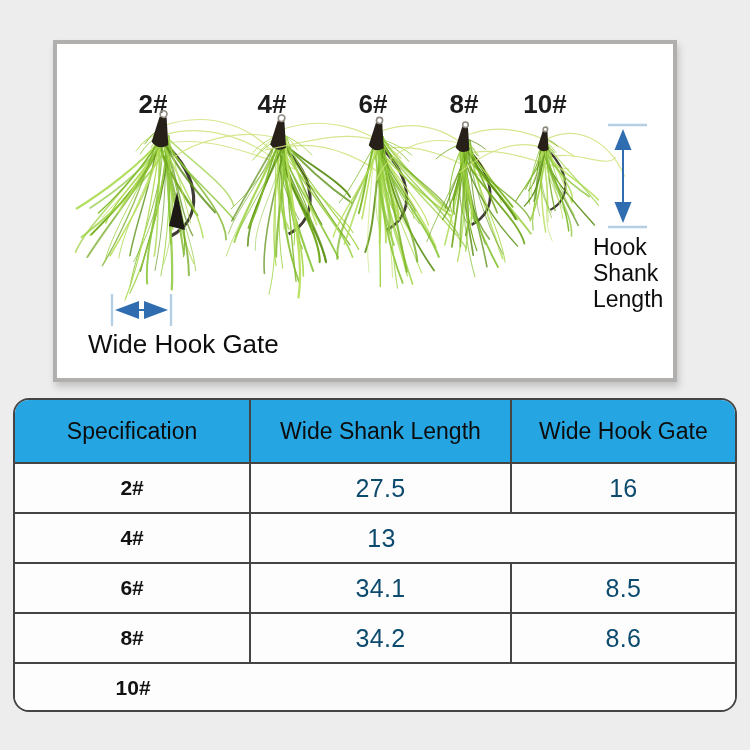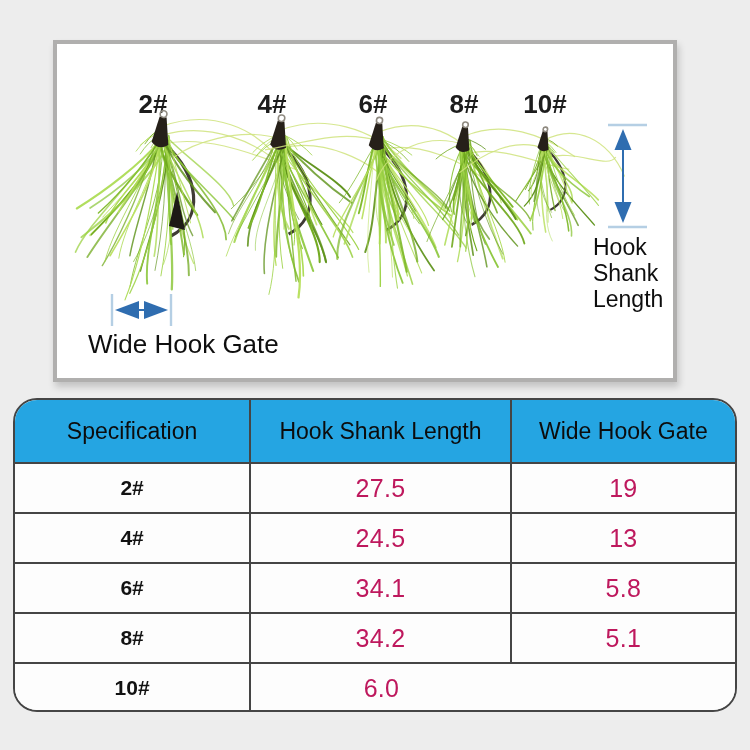--- a/index.html
+++ b/index.html
@@ -17,31 +17,31 @@
   .size-label{font-family:"Liberation Sans",sans-serif;font-weight:bold;font-size:26px;fill:#1c1c1c;text-anchor:middle;}
   .ann{font-family:"Liberation Sans",sans-serif;font-size:23px;fill:#0e0e0e;}
   .ann.gate{font-size:26px;}
   .cap{stroke:var(--arrow-cap);stroke-width:2.4px;}
   .shaft{stroke:var(--arrow);stroke-width:2px;}
   .ah{fill:var(--arrow);}
 
   
   .spec-table{
     position:absolute;left:13px;top:398px;width:724px;height:314px;
-    background:#fdfdfd;border:2px solid var(--tborder);border-radius:24px;
+    background:#fdfdfd;border:2px solid var(--tborder);border-radius:16px;
     overflow:hidden;box-sizing:border-box;
   }
   .trow{display:grid;grid-template-columns:32.8% 36.2% 31%;}
   .thead{height:62px;background:var(--header-bg);}
   .tr{height:50px;border-top:2px solid var(--tborder);box-sizing:border-box;background:#fdfdfd;}
   .th,.td{display:flex;align-items:center;justify-content:center;box-sizing:border-box;}
   .th{font-size:23px;color:#0c0c0c;}
   .th:not(:last-child),.td:not(:last-child){border-right:2px solid var(--tborder);}
   .td.spec{font-weight:bold;font-size:21px;color:#121212;}
-  .td.num{font-size:25px;font-weight:300;color:#be185d;letter-spacing:0.3px;}
+  .td.num{font-size:25px;font-weight:300;color:#0c4a6e;letter-spacing:0.3px;}
 </style>
 </head>
 <body>
 
 <div class="stage">
 
   <div class="photo-panel">
     <svg id="diagramSvg" width="616" height="334" viewBox="0 0 616 334">
       <g id="flies">
           <g>
@@ -343,44 +343,42 @@
       <text class="ann" x="536" y="211">Hook</text>
       <text class="ann" x="536" y="237">Shank</text>
       <text class="ann" x="536" y="263">Length</text>
       <text class="ann gate" x="31" y="309">Wide Hook Gate</text>
     </svg>
   </div>
 
   <div class="spec-table">
     <div class="trow thead">
       <div class="th">Specification</div>
-      <div class="th">Hook Shank Length</div>
+      <div class="th">Wide Shank Length</div>
       <div class="th">Wide Hook Gate</div>
     </div>
     <div id="tbody">
         <div class="trow tr">
           <div class="td spec">2#</div>
           <div class="td num">27.5</div>
-          <div class="td num">19</div>
+          <div class="td num">16</div>
         </div>
         <div class="trow tr">
           <div class="td spec">4#</div>
-          <div class="td num">24.5</div>
           <div class="td num">13</div>
         </div>
         <div class="trow tr">
           <div class="td spec">6#</div>
           <div class="td num">34.1</div>
-          <div class="td num">5.8</div>
+          <div class="td num">8.5</div>
         </div>
         <div class="trow tr">
           <div class="td spec">8#</div>
           <div class="td num">34.2</div>
-          <div class="td num">5.1</div>
+          <div class="td num">8.6</div>
         </div>
         <div class="trow tr">
           <div class="td spec">10#</div>
-          <div class="td num">6.0</div>
         </div>
       </div>
   </div>
 
 </div>
 
 </body></html>

